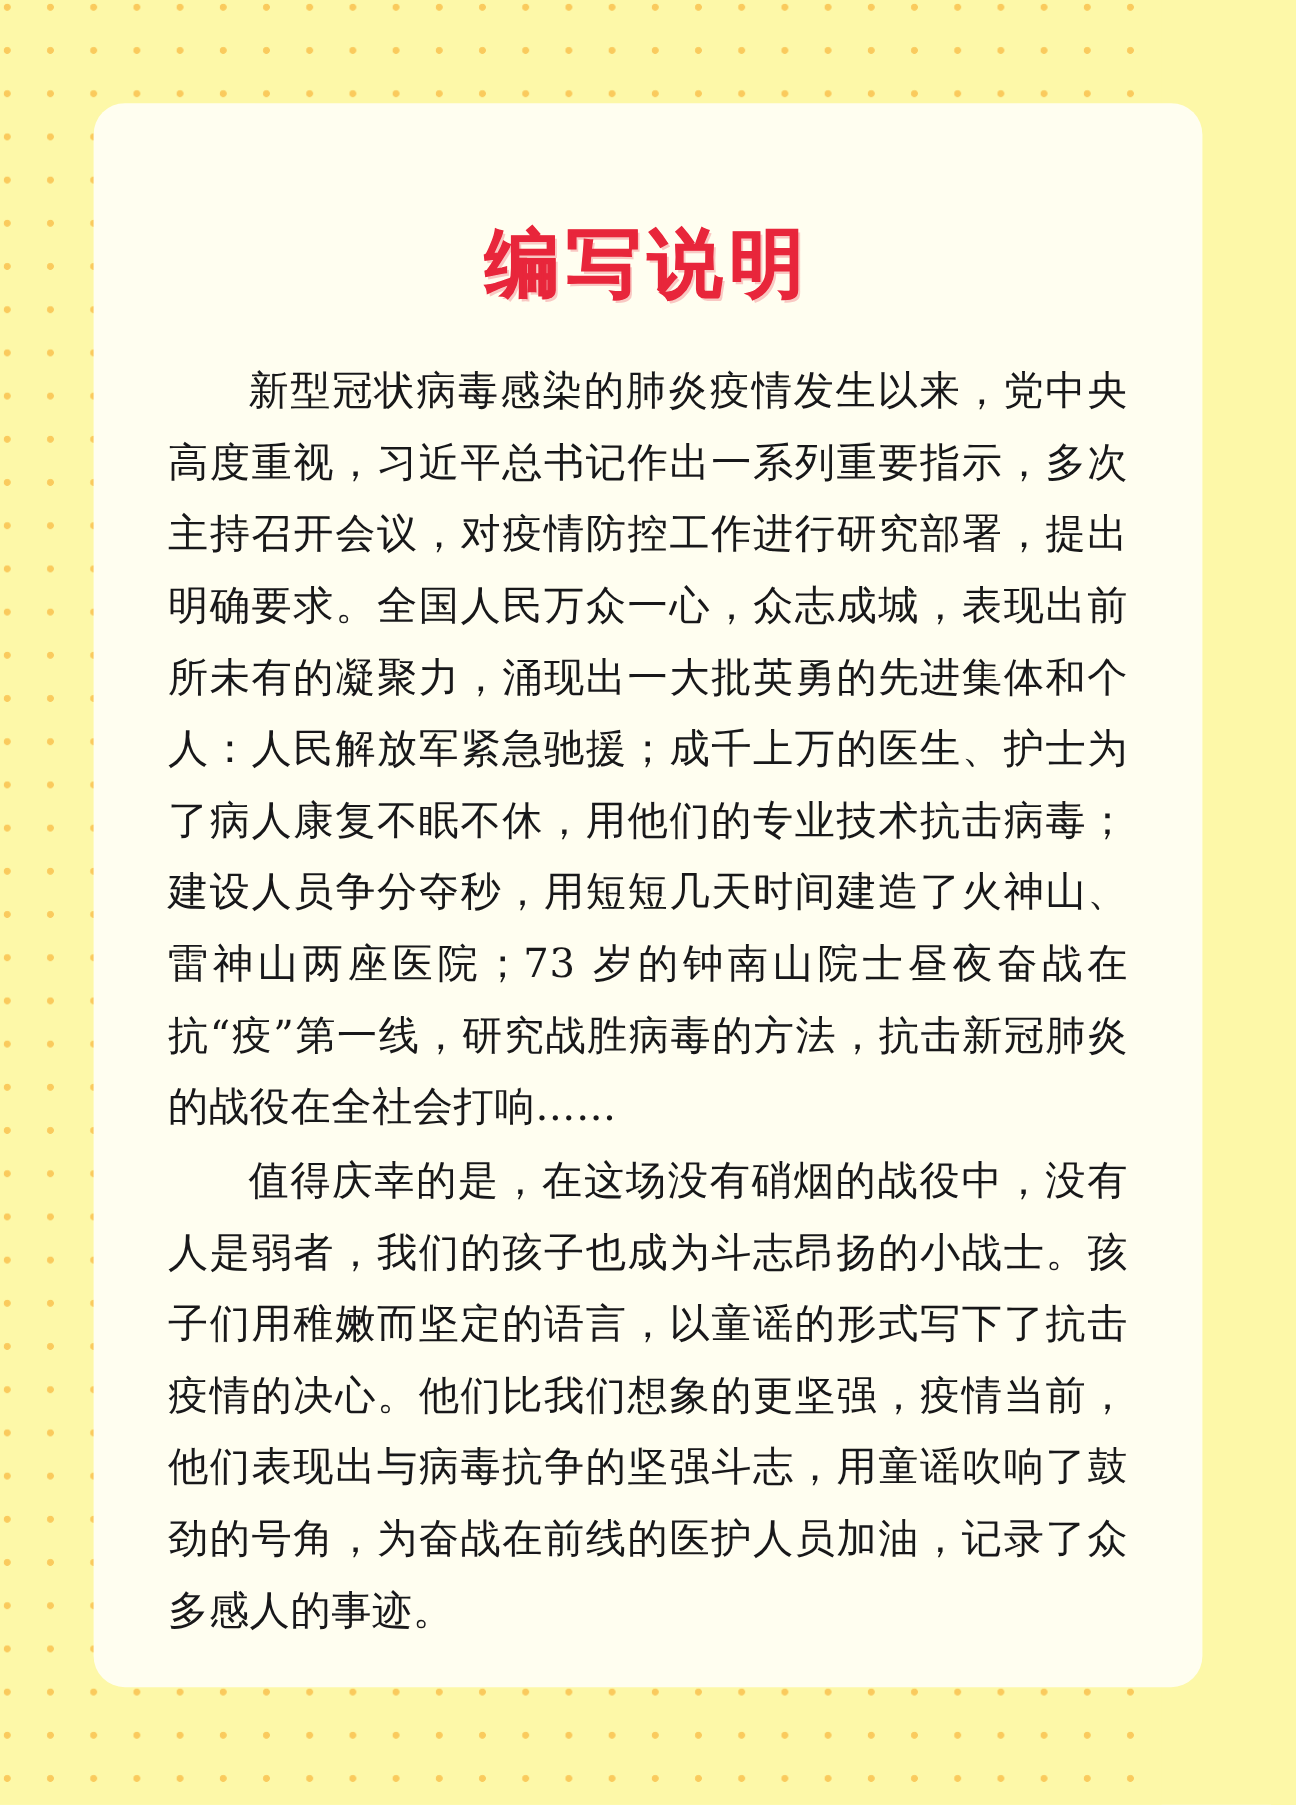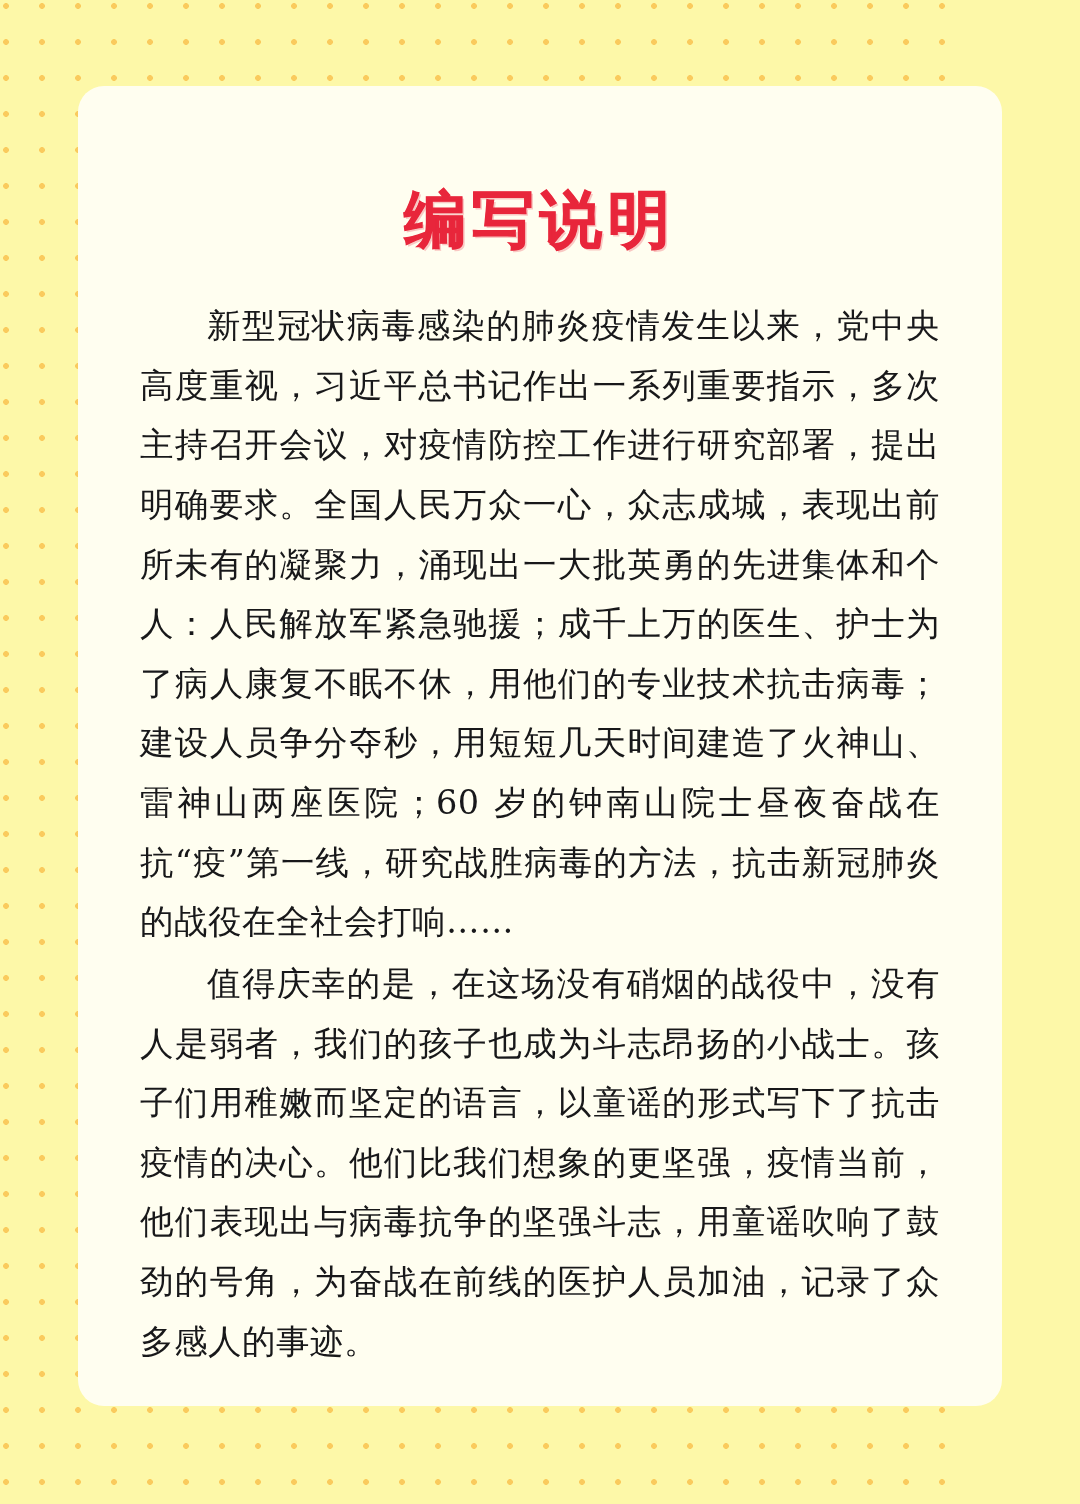--- a/index.html
+++ b/index.html
@@ -59,17 +59,17 @@
     text-justify: inter-ideograph;
   }
 </style>
 </head>
 <body>
 
 <div class="page">
   <div class="card">
     <h1 class="title">编写说明</h1>
     <div class="body-text">
-      <p>新型冠状病毒感染的肺炎疫情发生以来，党中央高度重视，习近平总书记作出一系列重要指示，多次主持召开会议，对疫情防控工作进行研究部署，提出明确要求。全国人民万众一心，众志成城，表现出前所未有的凝聚力，涌现出一大批英勇的先进集体和个人：人民解放军紧急驰援；成千上万的医生、护士为了病人康复不眠不休，用他们的专业技术抗击病毒；建设人员争分夺秒，用短短几天时间建造了火神山、雷神山两座医院；60 岁的钟南山院士昼夜奋战在抗“疫”第一线，研究战胜病毒的方法，抗击新冠肺炎的战役在全社会打响……</p>
+      <p>新型冠状病毒感染的肺炎疫情发生以来，党中央高度重视，习近平总书记作出一系列重要指示，多次主持召开会议，对疫情防控工作进行研究部署，提出明确要求。全国人民万众一心，众志成城，表现出前所未有的凝聚力，涌现出一大批英勇的先进集体和个人：人民解放军紧急驰援；成千上万的医生、护士为了病人康复不眠不休，用他们的专业技术抗击病毒；建设人员争分夺秒，用短短几天时间建造了火神山、雷神山两座医院；73 岁的钟南山院士昼夜奋战在抗“疫”第一线，研究战胜病毒的方法，抗击新冠肺炎的战役在全社会打响……</p>
       <p>值得庆幸的是，在这场没有硝烟的战役中，没有人是弱者，我们的孩子也成为斗志昂扬的小战士。孩子们用稚嫩而坚定的语言，以童谣的形式写下了抗击疫情的决心。他们比我们想象的更坚强，疫情当前，他们表现出与病毒抗争的坚强斗志，用童谣吹响了鼓劲的号角，为奋战在前线的医护人员加油，记录了众多感人的事迹。</p>
     </div>
   </div>
 </div>
 
 </body></html>

